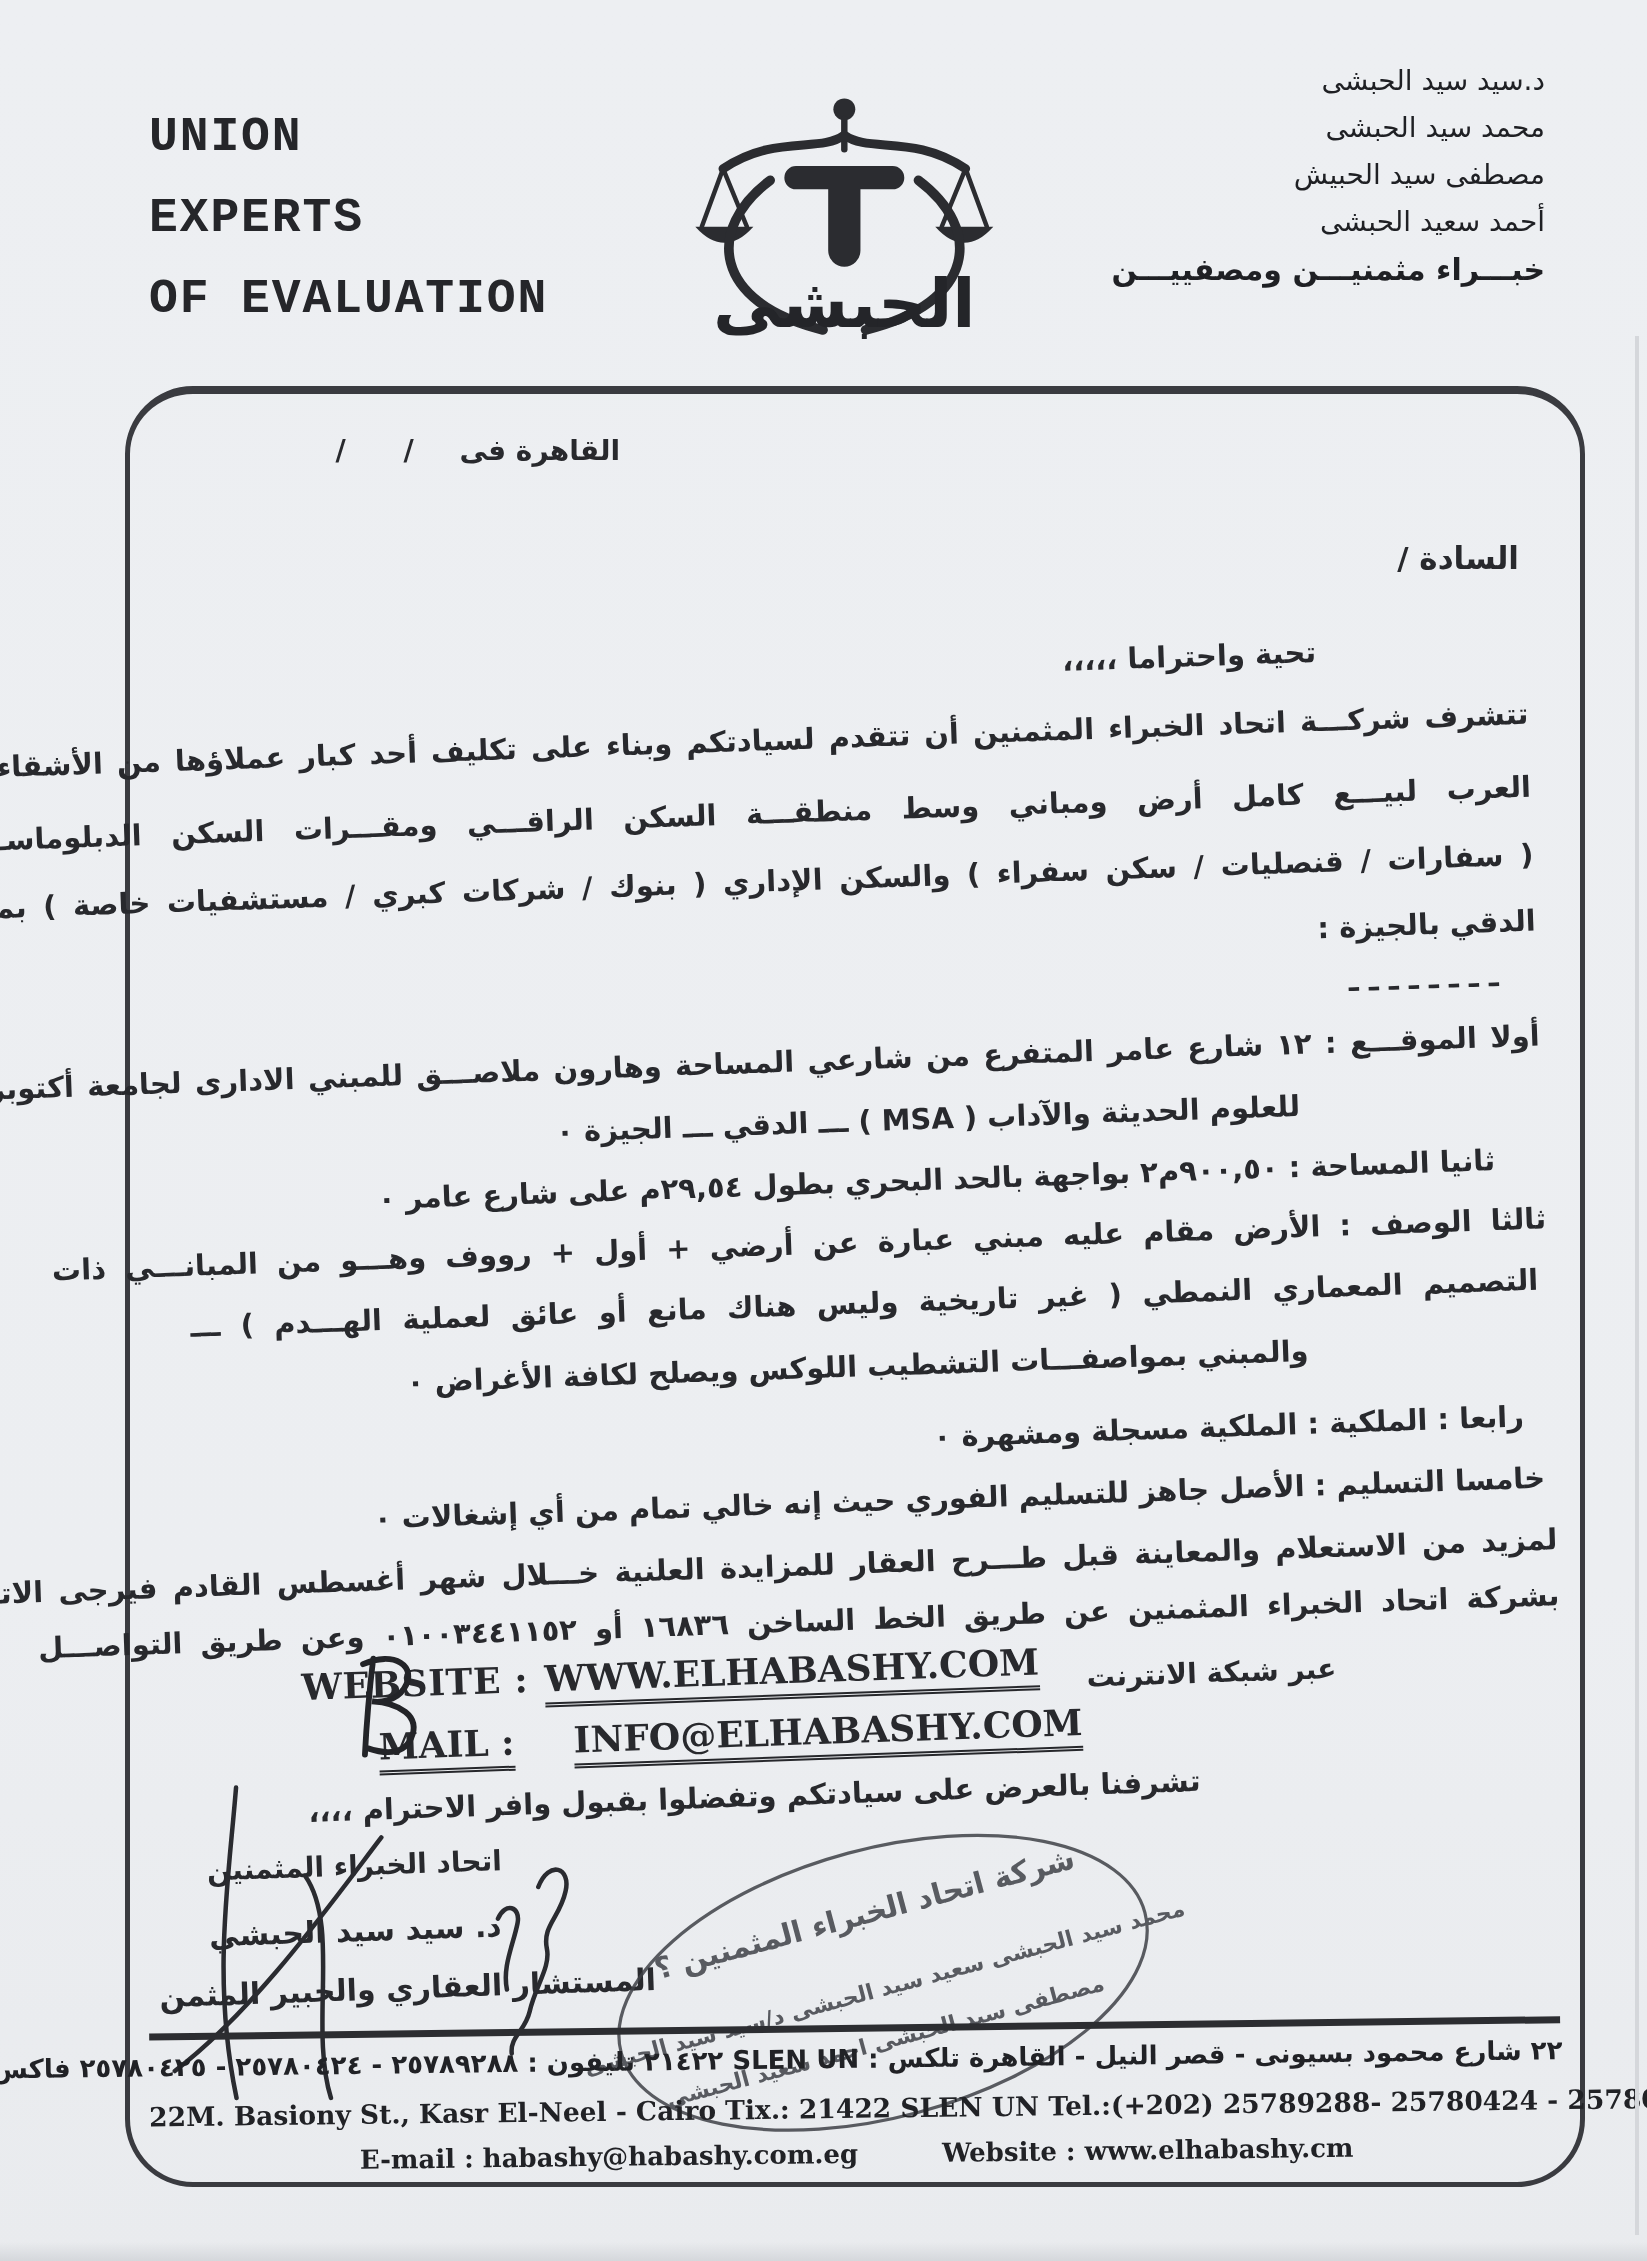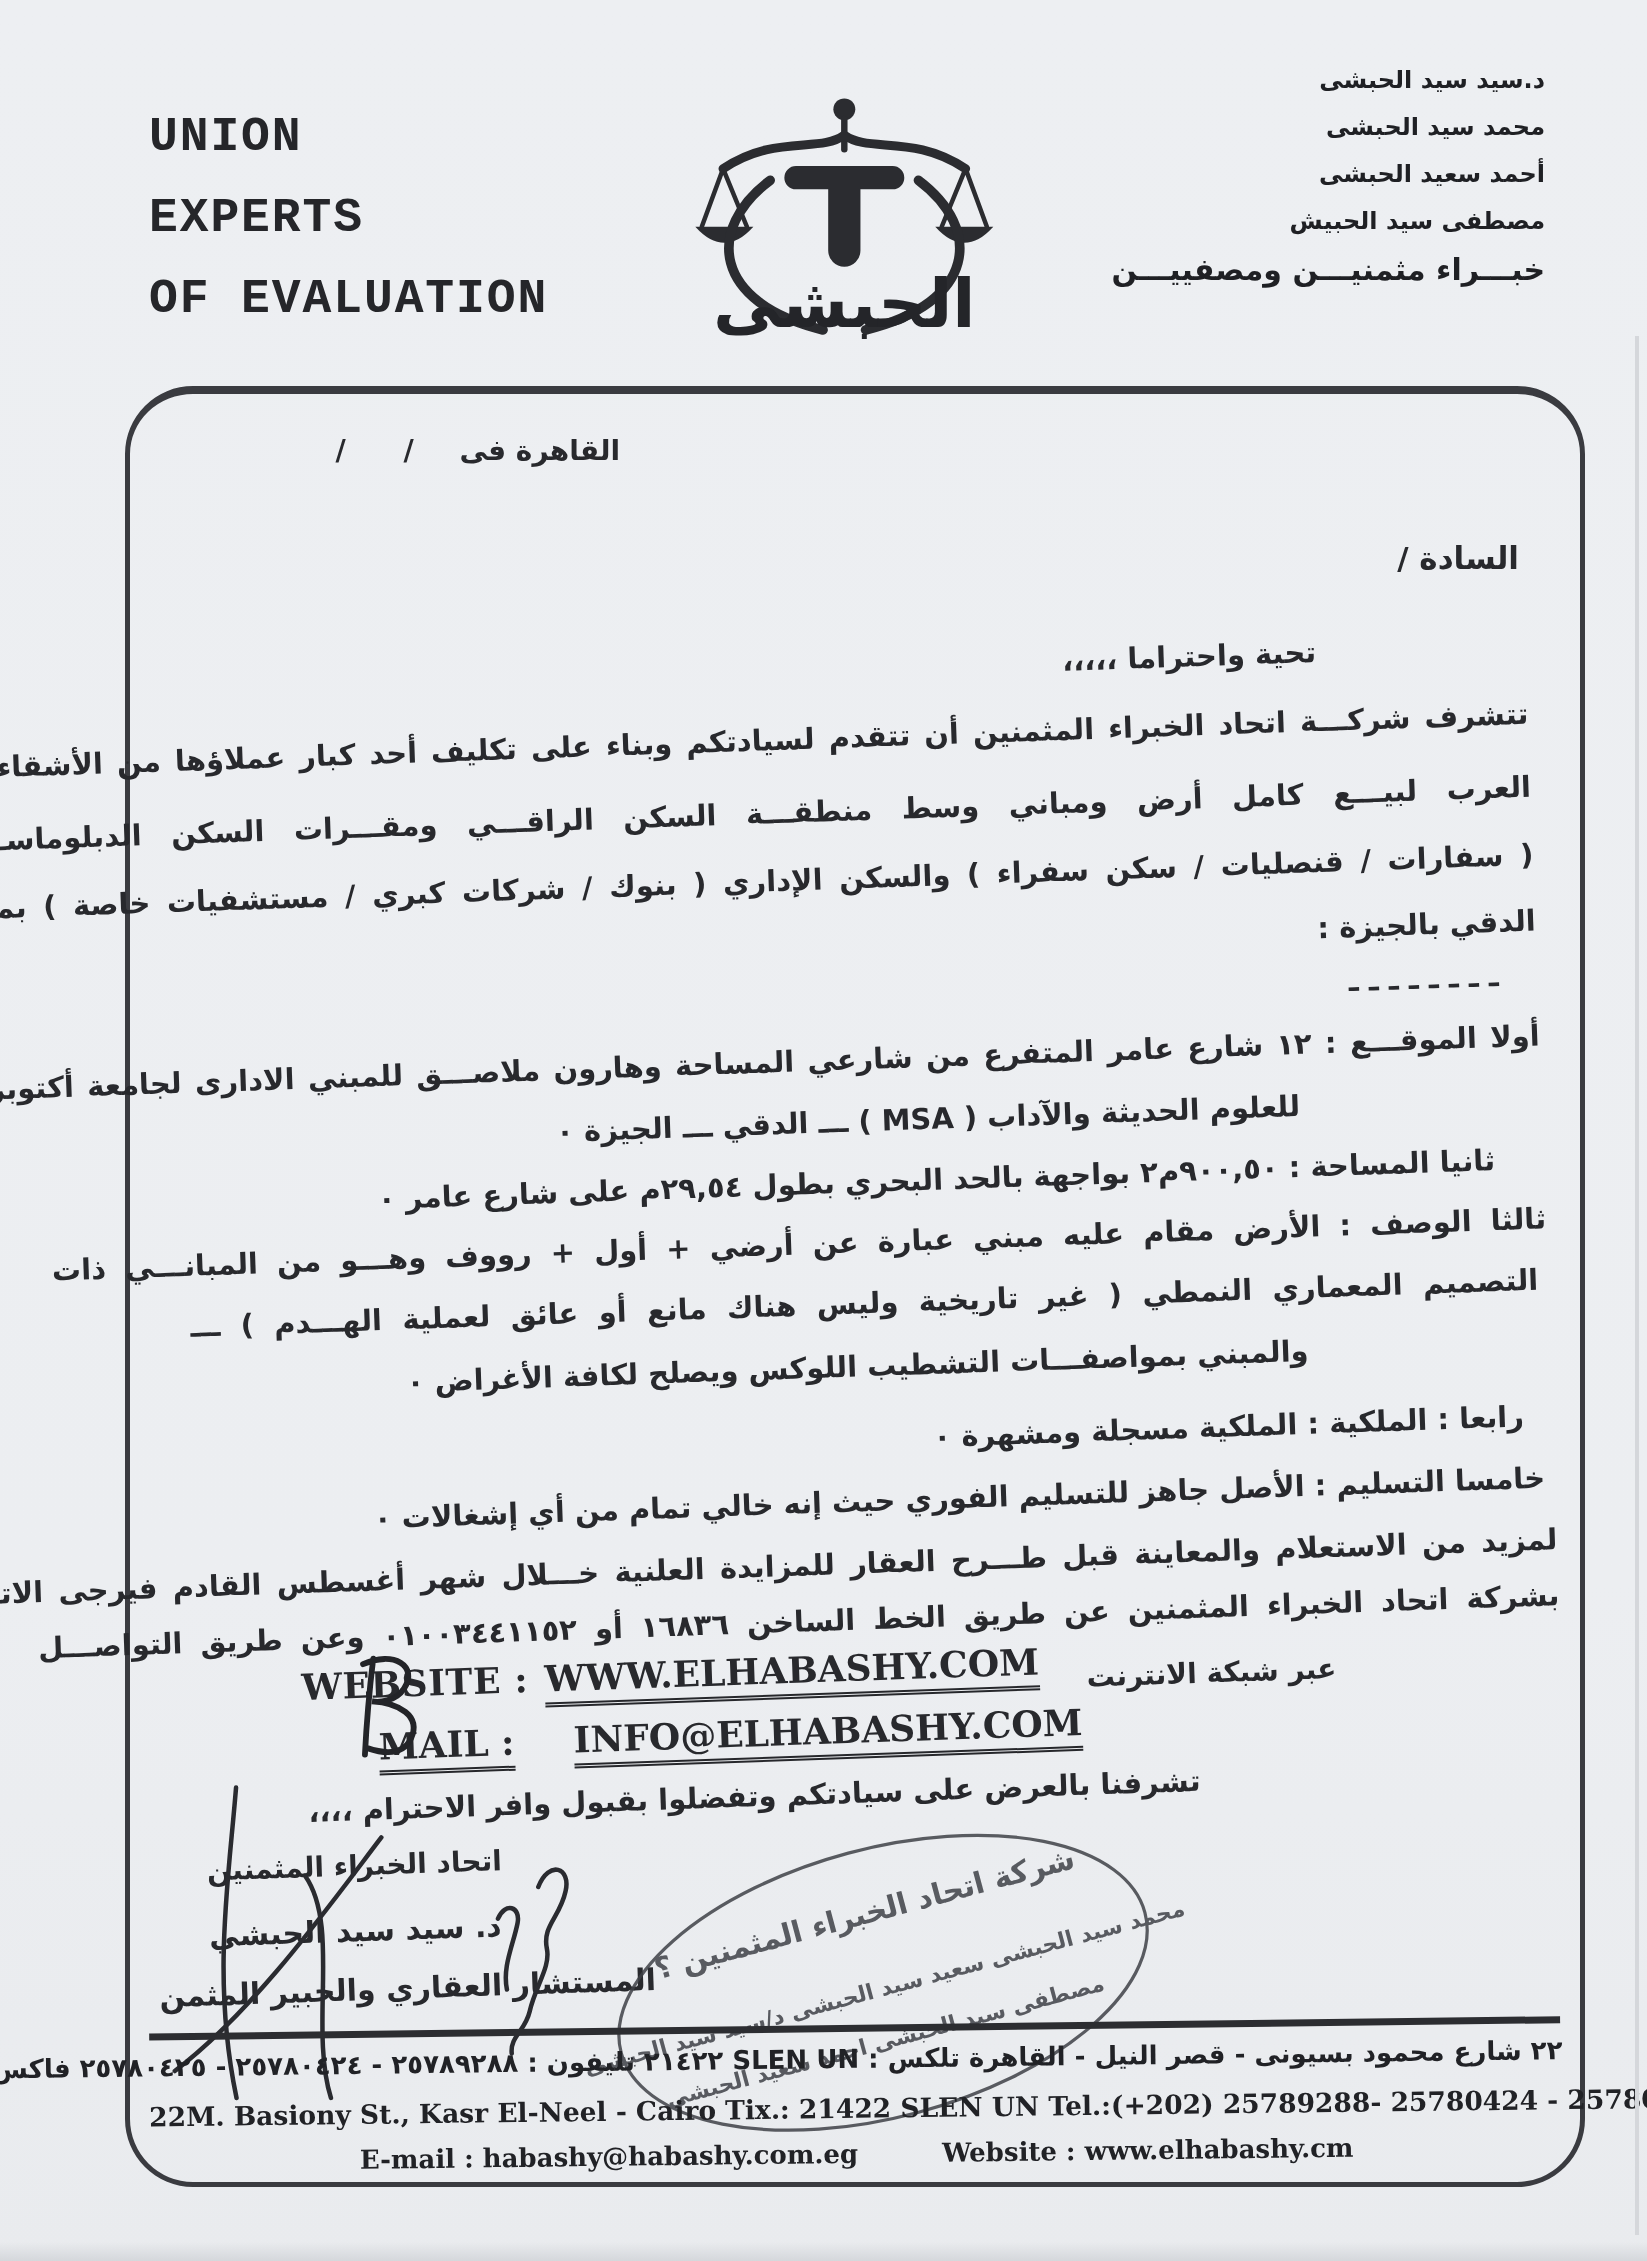--- a/index.html
+++ b/index.html
@@ -11,21 +11,21 @@
   .paper-edge-right{position:absolute; top:336px; bottom:26px; right:7.8px; width:3.9px; background:#d5d7db;}
   .paper-edge-bottom{position:absolute; left:0; right:0; bottom:0; height:19.4px;
     background:linear-gradient(180deg, rgba(0,0,0,0) 0%, rgba(120,125,135,.18) 100%);}
   
   .hdr-left{position:absolute; left:149px; top:97px; width:420px; 
     font-family:Liberation Mono, monospace; font-weight:bold; font-size:48px; line-height:81px;
     color:#25262a; letter-spacing:1.9px;}
   .logo{position:absolute; left:694px; top:90px; width:300px; height:258px;}
   .hdr-right{position:absolute; right:102px; top:57px; text-align:right; direction:rtl; color:#1f2024;}
   .hdr-right .co{font-size:34px; font-weight:bold; line-height:48px;}
-  .hdr-right .nm{font-size:24px; font-weight:bold; line-height:47px;}
+  .hdr-right .nm{font-size:28px; font-weight:normal; line-height:47px;}
   .hdr-right .tag{font-size:30px; font-weight:bold; line-height:49px; letter-spacing:0.6px;}
   
   .frame{position:absolute; left:125px; top:386px; width:1450px; height:1788px;
     border:5.8px solid #3a3b40; border-top-width:8.4px; border-radius:68px; background:transparent;}
   
   .ln{position:absolute; direction:rtl; white-space:nowrap; font-weight:bold;
       font-size:29px; line-height:40px; color:#28292d;}
   .tilt{position:absolute; left:0; top:0; width:1647px; height:2261px;
         transform:rotate(-2deg); transform-origin:840px 1259px;}
   .eng{font-family:"DejaVu Serif", serif; direction:ltr;}
@@ -73,22 +73,22 @@
 
         <path d="M 118,140 C 18,215 28,330 200,372 M 348,140 C 448,215 438,330 266,372" stroke-width="15"></path>
       </g>
       <text x="233" y="368" text-anchor="middle" font-size="105" font-weight="bold" fill="#242529">الحبشى</text>
     </svg>
   </div>
 
   <div class="hdr-right">
     <div class="nm">د.سيد سيد الحبشى</div>
     <div class="nm">محمد سيد الحبشى</div>
+    <div class="nm">مصطفى سيد الحبيش</div>
     <div class="nm">أحمد سعيد الحبشى</div>
-    <div class="nm">مصطفى سيد الحبيش</div>
     <div class="tag">خبـــراء مثمنيـــن ومصفييـــن</div>
   </div>
 
   <div class="frame"></div>
 
   <div class="ln" style="top:399px; left:349px; width:271px; font-size:28px;margin-top:32px;">
     <span>القاهرة فى</span>
     <span style="padding:0 36px 0 0;">/</span>
     <span style="padding:0 48px 0 0;">/</span>
   </div>

